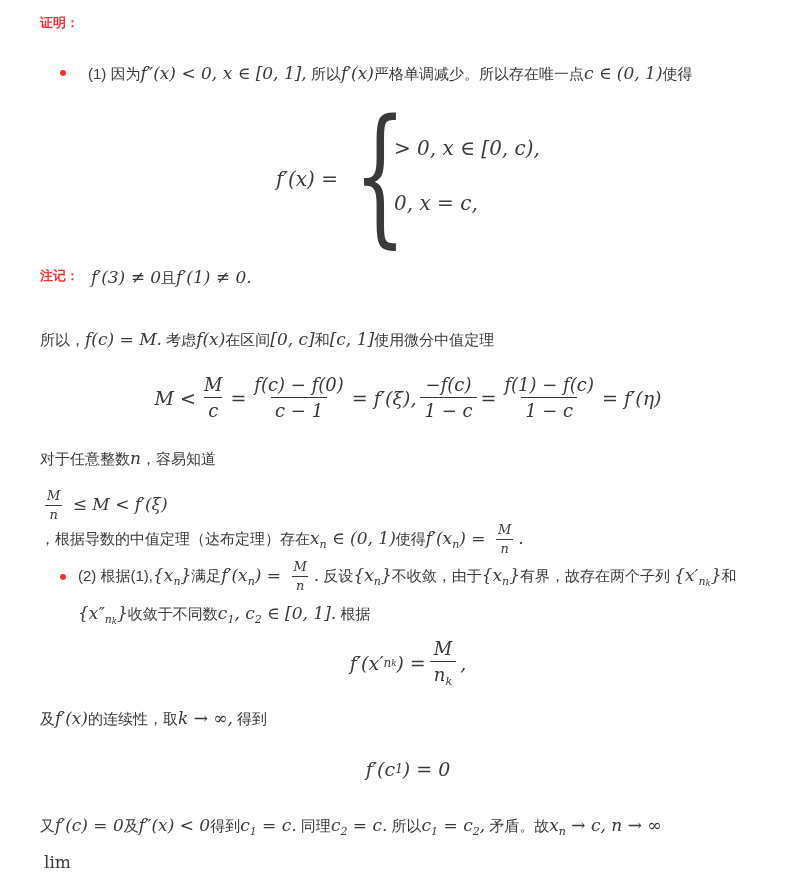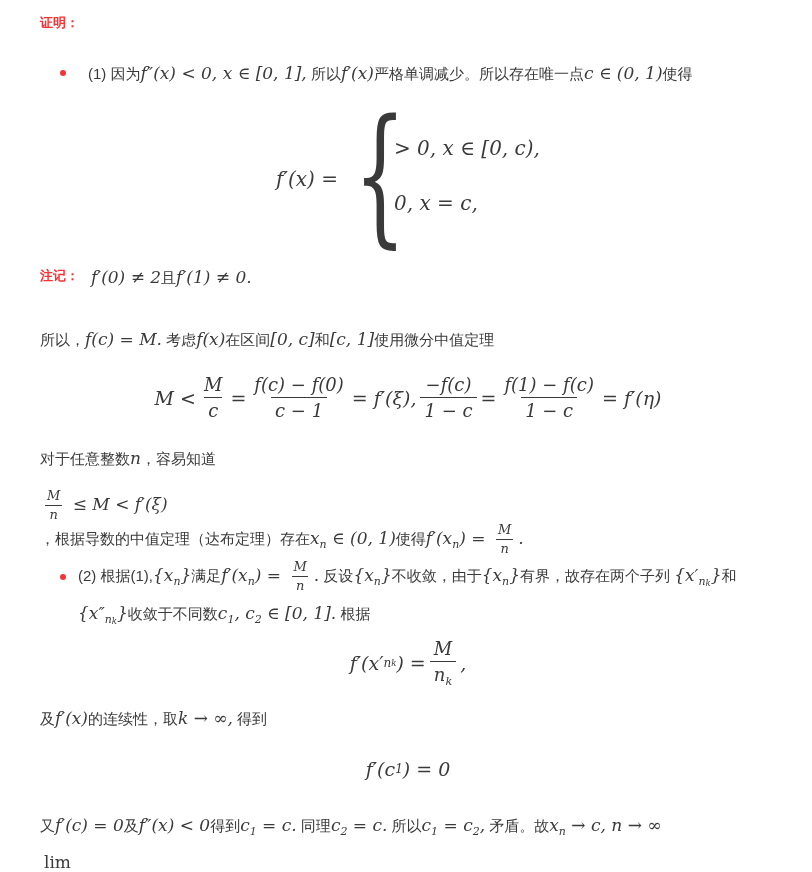--- a/index.html
+++ b/index.html
@@ -93,21 +93,21 @@
     <span class="math lhs">f′(x) =</span>
     <span class="brace">{</span>
     <div class="cases">
       <span class="math">&gt; 0, x ∈ [0, c),</span>
       <span class="math">0, x = c,</span>
     </div>
   </div>
 
   <div class="note-line mb-note">
     <span class="label">注记：</span>
-    <span><span class="math">f′(0) ≠ 2</span><span class="cn">且</span><span class="math">f′(1) ≠ 0.</span></span>
+    <span><span class="math">f′(3) ≠ 0</span><span class="cn">且</span><span class="math">f′(1) ≠ 0.</span></span>
   </div>
 
   <div class="para mb-p2"><span class="cn">所以，</span><span class="math">f(c) = M.</span><span class="cn"> 考虑</span><span class="math">f(x)</span><span class="cn">在区间</span><span class="math">[0, c]</span><span class="cn">和</span><span class="math">[c, 1]</span><span class="cn">使用微分中值定理</span></div>
 
   <div class="display eq-mvt">
       <span class="math">M &lt; </span>
       <span class="frac">
         <span class="num">M</span>
         <span class="den">c</span>
       </span>

